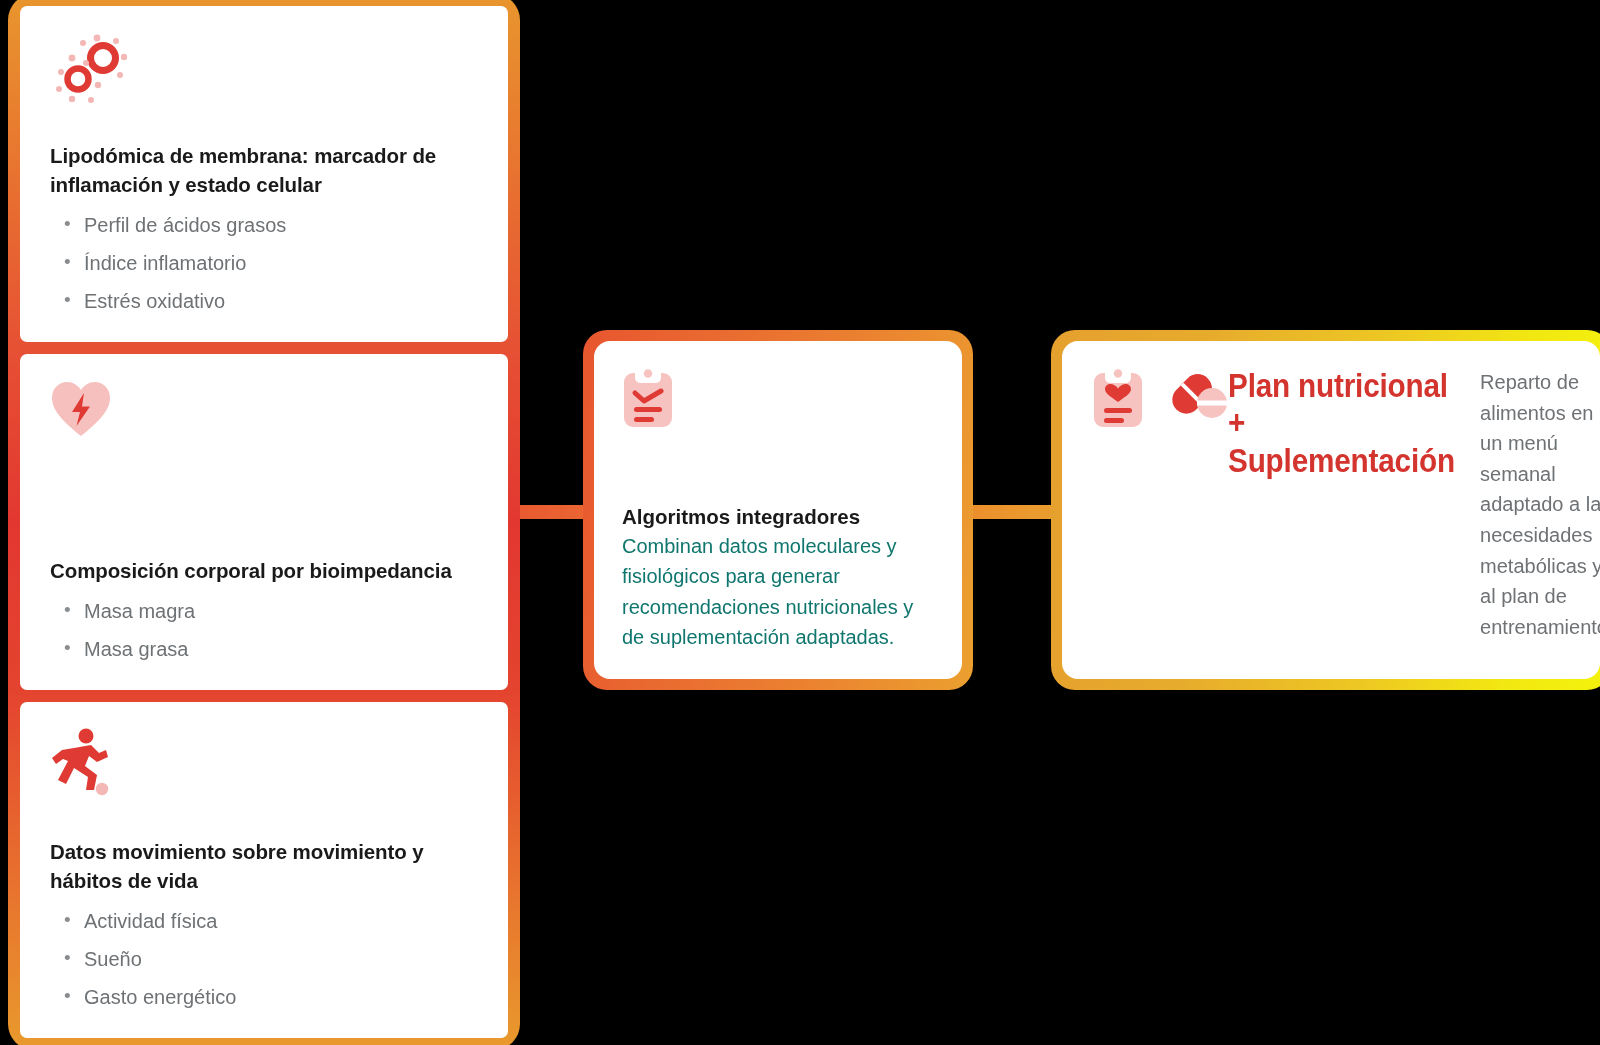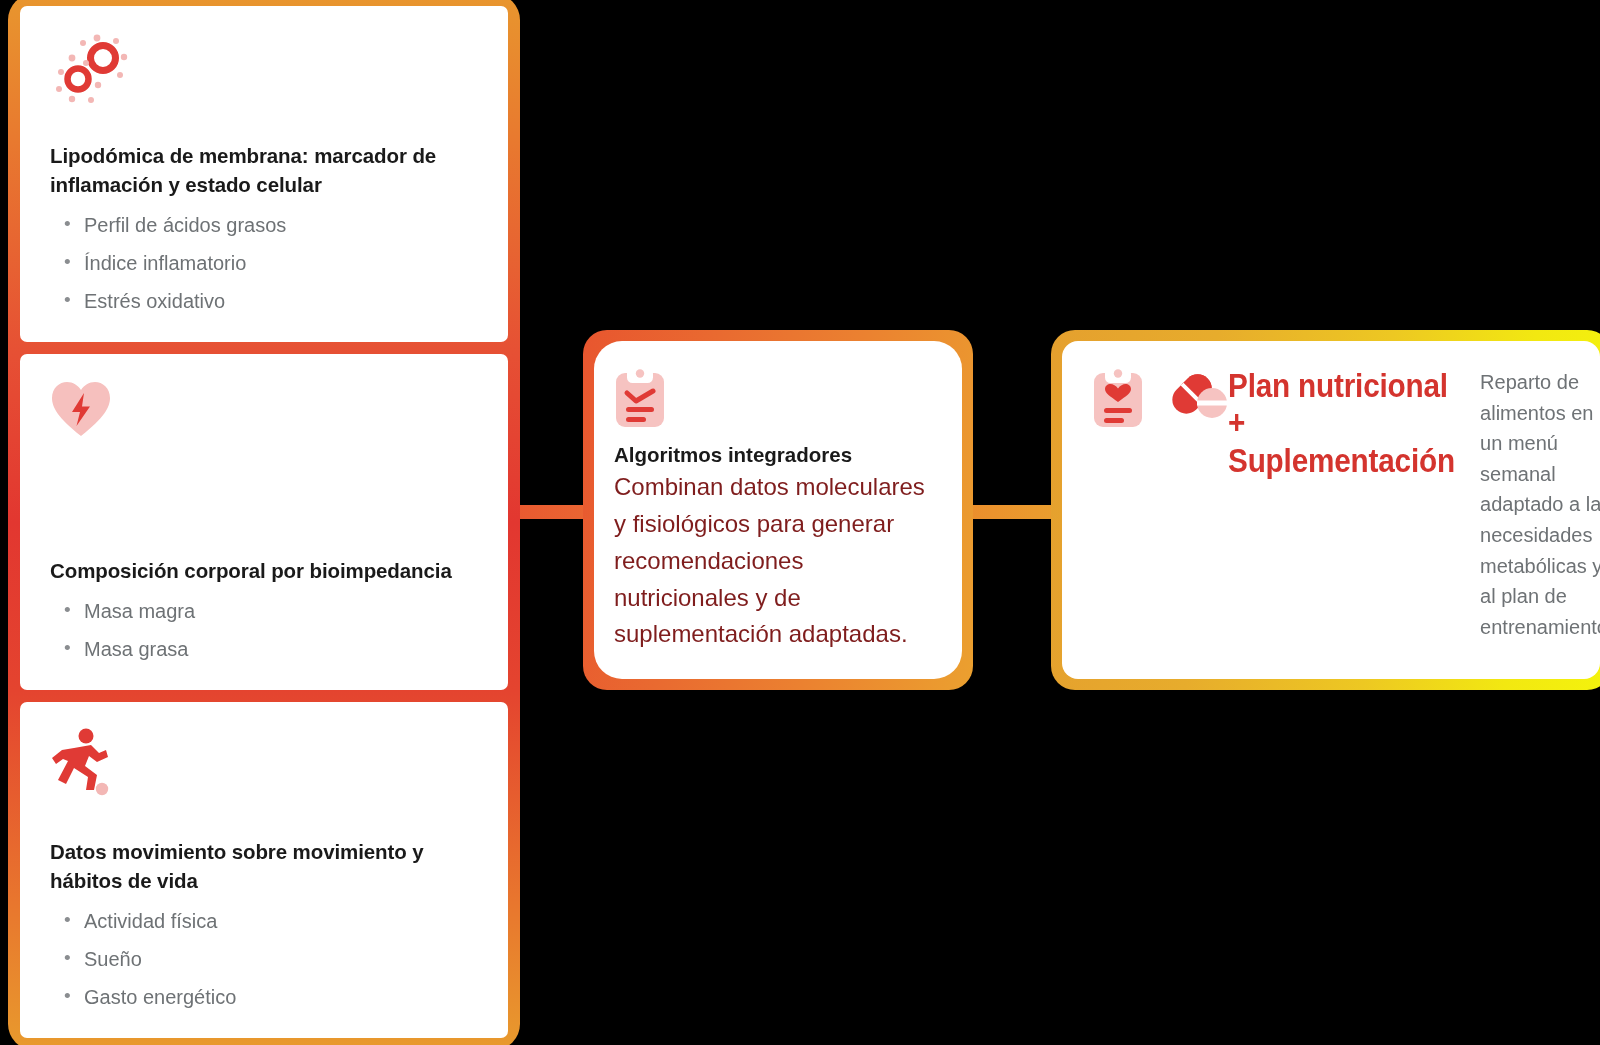--- a/index.html
+++ b/index.html
@@ -81,24 +81,24 @@
     padding: 11px;
     z-index: 3;
     background: linear-gradient(100deg,
         #E8562F 0%,
         #E96A30 30%,
         #EB8130 62%,
         #EBA02F 100%);
   }
   .mid-card {
     background: #FFFFFF;
-    border-radius: 28px;
+    border-radius: 16px;
     width: 100%;
     height: 100%;
-    padding: 26px 20px;
+    padding: 26px 28px;
     display: flex;
     flex-direction: column;
   }
 
   
   .right-card-wrap {
     position: absolute;
     left: 1051px;
     top: 330px;
     width: 560px;
@@ -150,22 +150,22 @@
     font-size: 19px;
   }
 
   .mid-title {
     font-size: 20.5px;
     font-weight: 700;
     color: #1A1A1A;
     margin-bottom: 2px;
   }
   .mid-body {
-    font-size: 24px;
-    color: #7f1d1d;
+    font-size: 20px;
+    color: #0f766e;
     line-height: 1.53;
   }
 
   .right-title {
     font-size: 33px;
     font-weight: 700;
     color: #D4342E;
     line-height: 1.13;
     letter-spacing: -0.2px;
     transform: scaleX(0.9);

